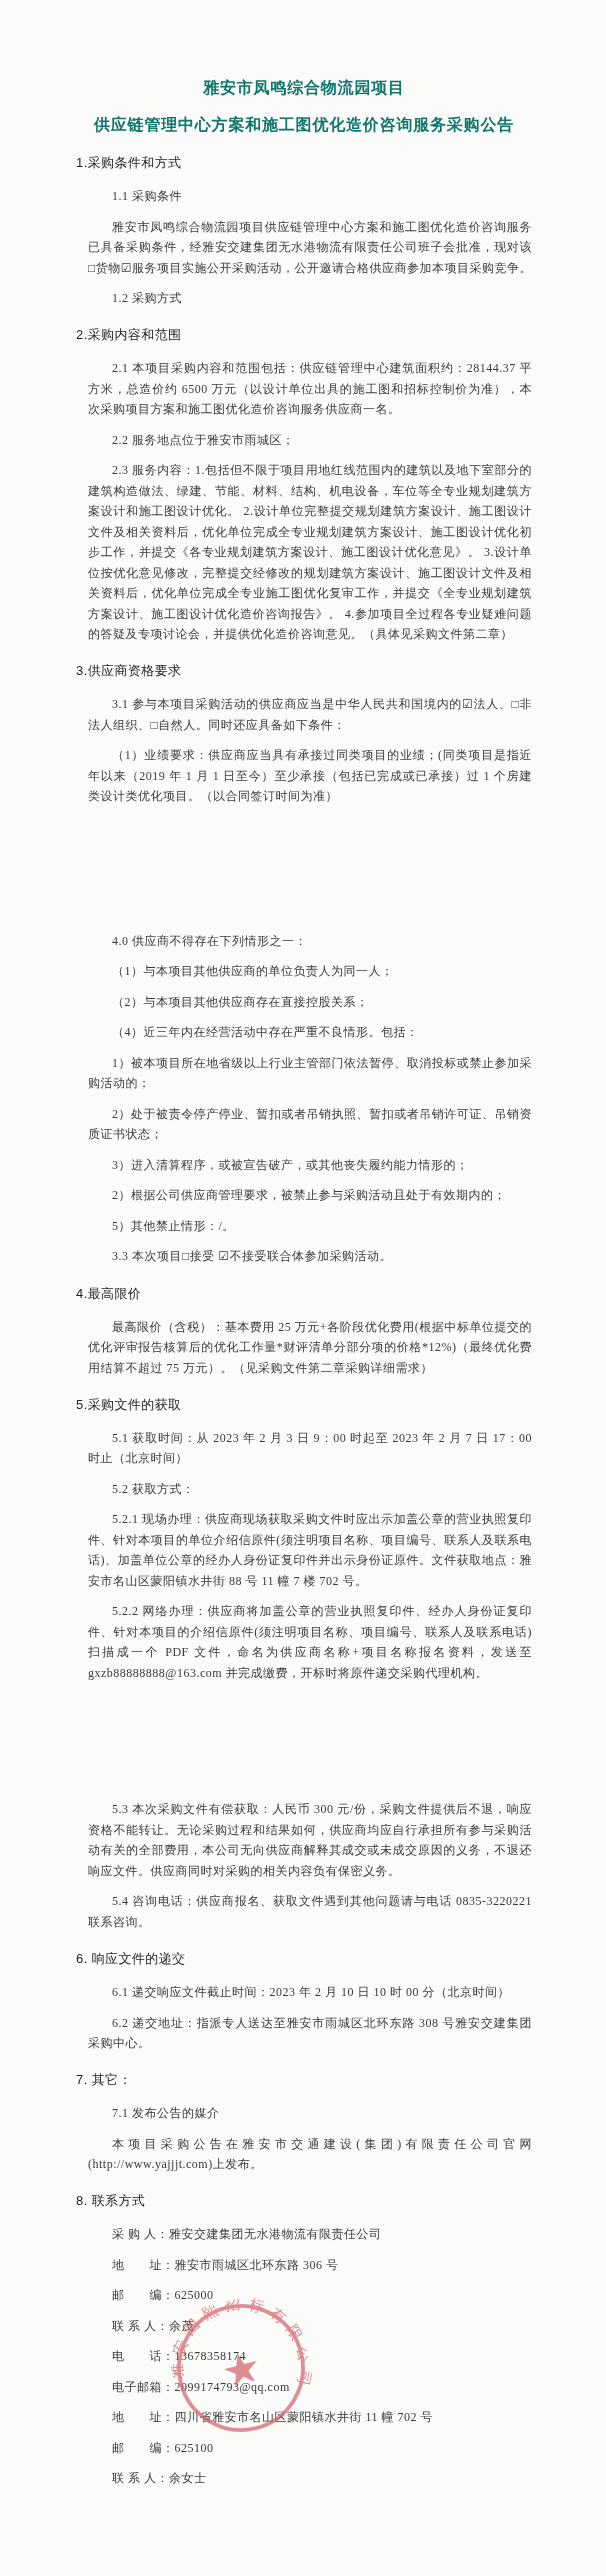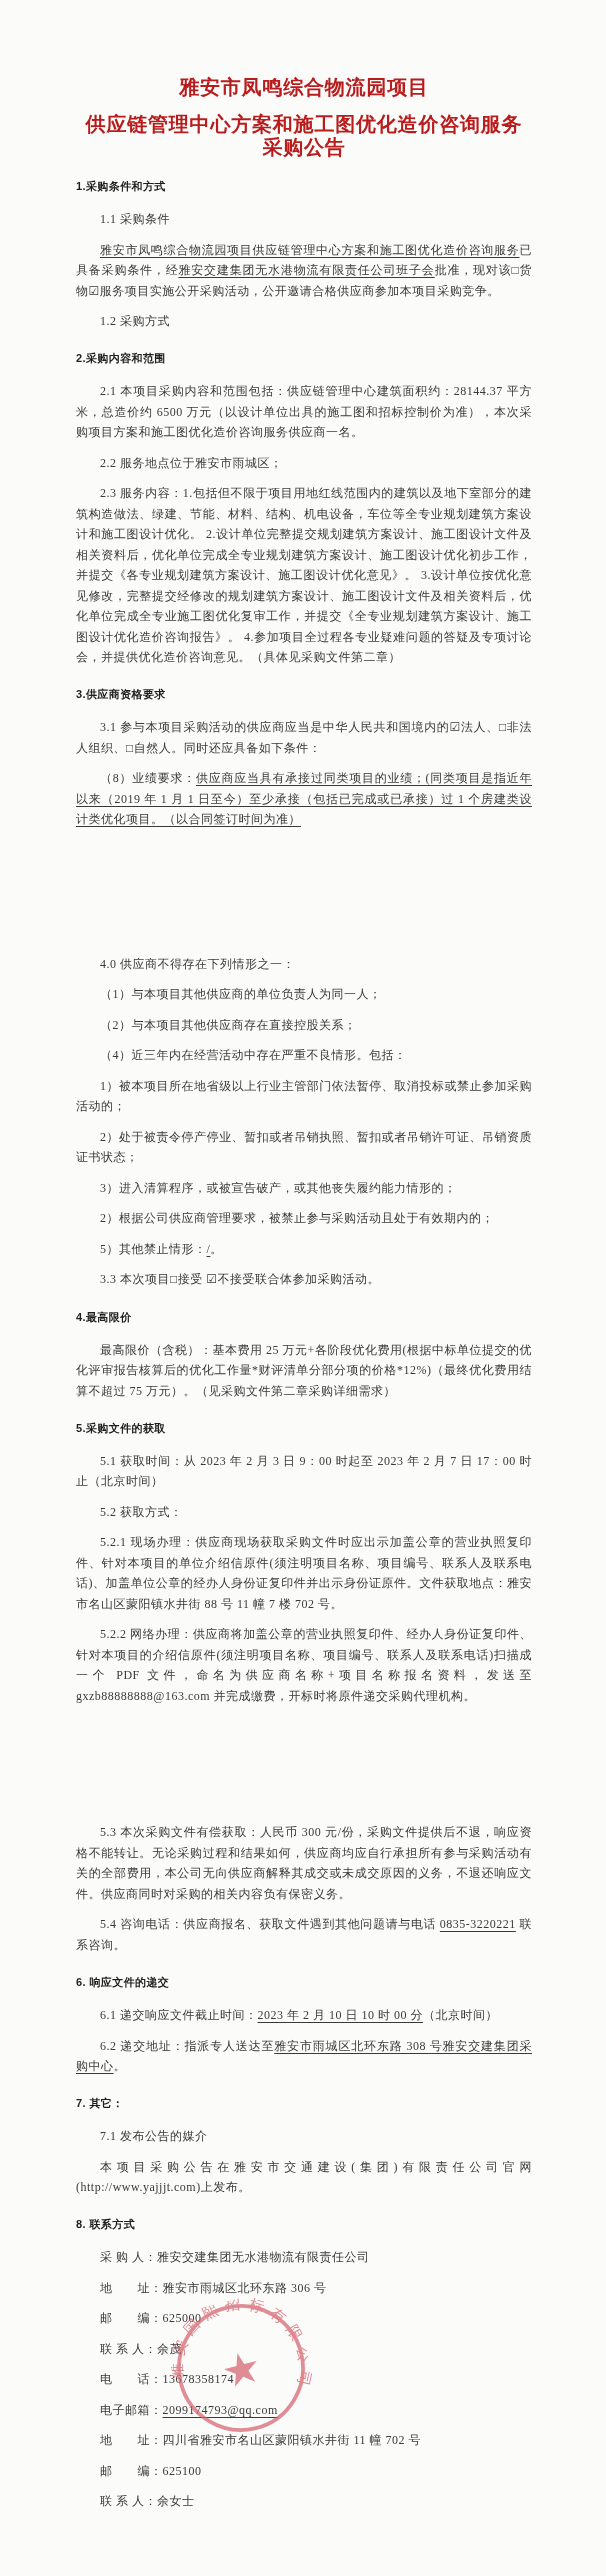--- a/index.html
+++ b/index.html
@@ -13,44 +13,44 @@
   }
   .page{
     position:relative;
     padding:76px 74px 0 76px;
     width:456px;
   }
   .title{
     text-align:center;
     font-family:"Liberation Sans","DejaVu Sans",sans-serif;
     font-weight:bold;
-    color:#b91c1c;
-    font-size:20px;
+    color:#0f766e;
+    font-size:16px;
     line-height:23px;
     margin:0 0 14.4px 0;
     letter-spacing:0.8px;
   }
   h2.h{
     font-family:"Liberation Sans","DejaVu Sans",sans-serif;
-    font-weight:bold;
+    font-weight:normal;
     color:#1f1f1f;
-    font-size:11px;
+    font-size:13px;
     line-height:20px;
     margin:16.7px 0 13px 0;
     letter-spacing:0.4px;
   }
   p.p{
     font-size:12px;
     line-height:20.5px;
-    margin:0 0 10px 0;
+    margin:0 0 10px 12px;
     text-indent:2em;
     text-align:justify;
     letter-spacing:0.5px;
   }
-  .u{text-decoration:underline;text-underline-offset:3px;}
+  .u{text-underline-offset:3px;}
   .gap-lg{height:114px;}
   .gap-md{height:106px;}
   
   .stamp{
     position:absolute;
     left:173px; top:2300px;
     width:136px; height:136px;
     transform:rotate(-14deg);
     opacity:.78;
     pointer-events:none;
@@ -70,21 +70,21 @@
   <p class="p"><span class="u">雅安市凤鸣综合物流园项目供应链管理中心方案和施工图优化造价咨询服务</span><span>已具备采购条件，经</span><span class="u">雅安交建集团无水港物流有限责任公司班子会</span><span>批准，现对该□货物☑服务项目实施公开采购活动，公开邀请合格供应商参加本项目采购竞争。</span></p>
   <p class="p">1.2 采购方式</p>
 
   <h2 class="h">2.采购内容和范围</h2>
   <p class="p">2.1 本项目采购内容和范围包括：供应链管理中心建筑面积约：28144.37 平方米，总造价约 6500 万元（以设计单位出具的施工图和招标控制价为准），本次采购项目方案和施工图优化造价咨询服务供应商一名。</p>
   <p class="p">2.2 服务地点位于雅安市雨城区；</p>
   <p class="p">2.3 服务内容：1.包括但不限于项目用地红线范围内的建筑以及地下室部分的建筑构造做法、绿建、节能、材料、结构、机电设备，车位等全专业规划建筑方案设计和施工图设计优化。 2.设计单位完整提交规划建筑方案设计、施工图设计文件及相关资料后，优化单位完成全专业规划建筑方案设计、施工图设计优化初步工作，并提交《各专业规划建筑方案设计、施工图设计优化意见》。 3.设计单位按优化意见修改，完整提交经修改的规划建筑方案设计、施工图设计文件及相关资料后，优化单位完成全专业施工图优化复审工作，并提交《全专业规划建筑方案设计、施工图设计优化造价咨询报告》。 4.参加项目全过程各专业疑难问题的答疑及专项讨论会，并提供优化造价咨询意见。（具体见采购文件第二章）</p>
 
   <h2 class="h">3.供应商资格要求</h2>
   <p class="p">3.1 参与本项目采购活动的供应商应当是中华人民共和国境内的☑法人、□非法人组织、□自然人。同时还应具备如下条件：</p>
-  <p class="p"><span>（8）业绩要求：</span><span class="u">供应商应当具有承接过同类项目的业绩；(同类项目是指近年以来（2019 年 1 月 1 日至今）至少承接（包括已完成或已承接）过 1 个房建类设计类优化项目。（以合同签订时间为准）</span></p>
+  <p class="p"><span>（1）业绩要求：</span><span class="u">供应商应当具有承接过同类项目的业绩；(同类项目是指近年以来（2019 年 1 月 1 日至今）至少承接（包括已完成或已承接）过 1 个房建类设计类优化项目。（以合同签订时间为准）</span></p>
 
   <div class="gap-lg"></div>
 
   <p class="p">4.0 供应商不得存在下列情形之一：</p>
   <p class="p">（1）与本项目其他供应商的单位负责人为同一人；</p>
   <p class="p">（2）与本项目其他供应商存在直接控股关系；</p>
   <p class="p">（4）近三年内在经营活动中存在严重不良情形。包括：</p>
   <p class="p">1）被本项目所在地省级以上行业主管部门依法暂停、取消投标或禁止参加采购活动的；</p>
   <p class="p">2）处于被责令停产停业、暂扣或者吊销执照、暂扣或者吊销许可证、吊销资质证书状态；</p>
   <p class="p">3）进入清算程序，或被宣告破产，或其他丧失履约能力情形的；</p>

